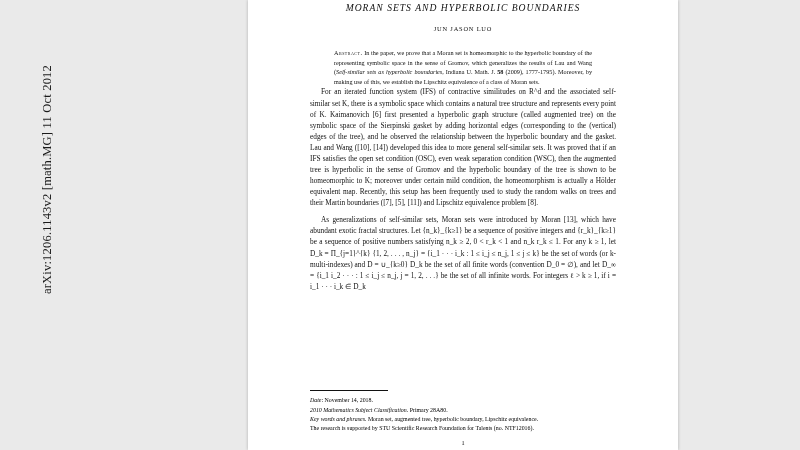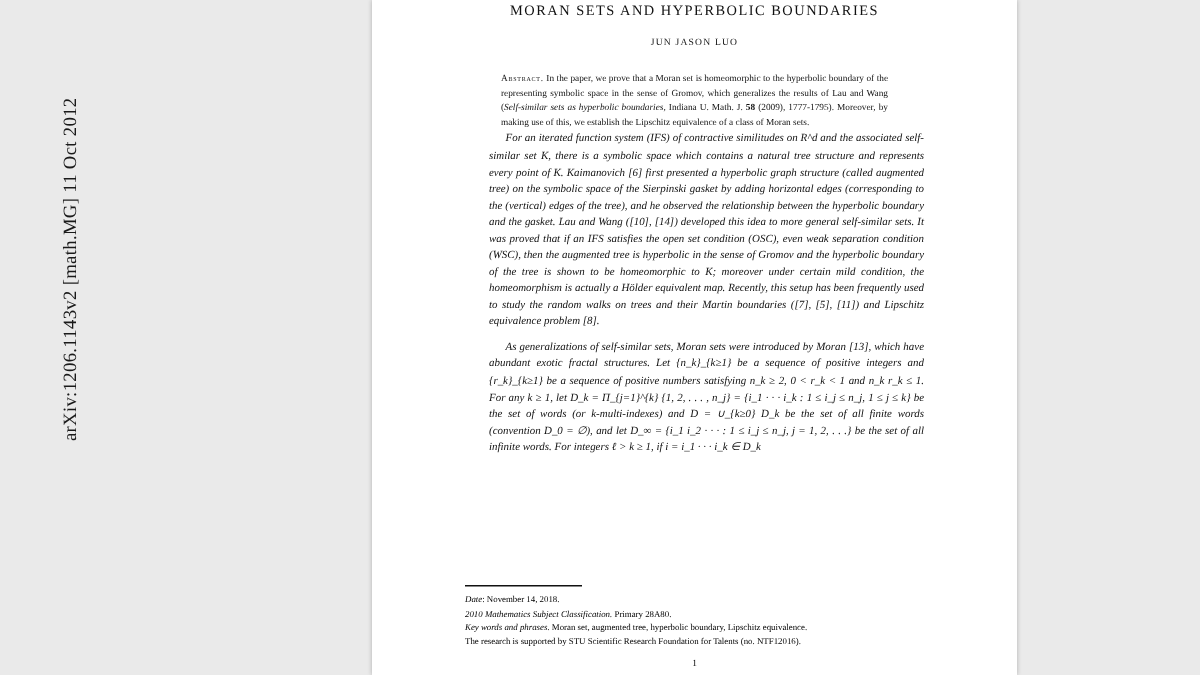--- a/index.html
+++ b/index.html
@@ -65,20 +65,21 @@
     width: 306px;
     color: #111;
   }
   .title {
     text-align: center;
     font-size: 9.6px;
     letter-spacing: 1.0px;
     margin-top: 2px;
     font-variant: small-caps;
     text-transform: uppercase;
+    font-style: italic;
   }
   .author {
     text-align: center;
     font-size: 6.4px;
     letter-spacing: 0.8px;
     margin-top: 12px;
     text-transform: uppercase;
   }
   .abstract {
     margin-top: 16px;
@@ -101,23 +102,22 @@
     font-weight: bold;
     margin-top: 26px;
     margin-bottom: 6px;
   }
   .section-head .num { font-weight: bold; }
 
   p.body {
     font-size: 7.3px;
     line-height: 1.52;
     text-align: justify;
-    margin: 0 0 6px 16px;
+    margin: 0 0 6px 0;
     text-indent: 11px;
-    font-style: italic;
   }
 
   .rule {
     width: 78px;
     height: 1px;
     background: #111;
     margin-top: 10px;
     margin-bottom: 5px;
   }
   .footnotes {

